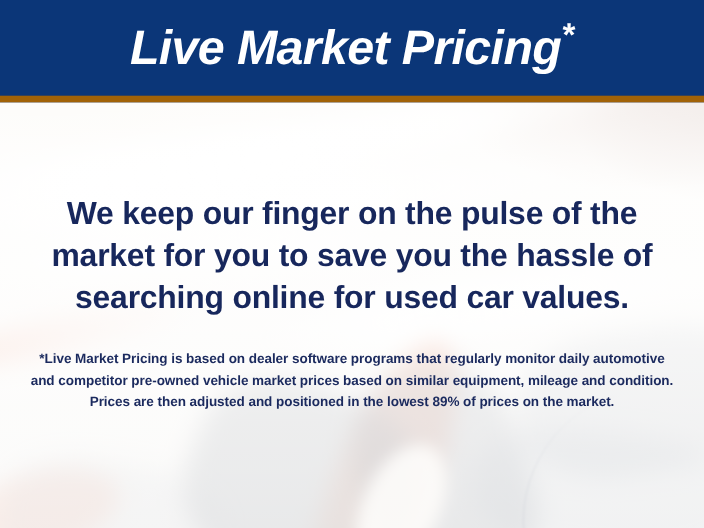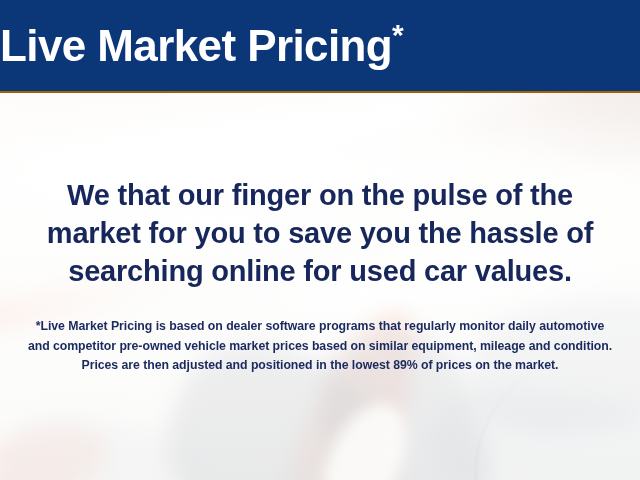--- a/index.html
+++ b/index.html
@@ -138,25 +138,26 @@
   }
 
   
   .header-band {
     position: absolute;
     left: 0;
     top: 0;
     width: 640px;
     height: 93px;
     background: #0b3678;
-    border-bottom: 2px solid #a16207;
+    border-bottom: 6px solid #a16207;
     box-sizing: border-box;
     display: flex;
     align-items: center;
-    justify-content: flex-start;
+    justify-content: center;
+    font-style: italic;
   }
 
   .header-title {
     color: #ffffff;
     font-size: 44px;
     font-weight: bold;
     letter-spacing: -0.6px;
     line-height: 1;
     white-space: nowrap;
     margin: 0;
@@ -236,19 +237,19 @@
 
     <div class="veil"></div>
   </div>
 
   <div class="header-band">
     <h1 class="header-title"><span>Live Market Pricing</span><span class="star">*</span></h1>
   </div>
 
   <div class="content">
 
-    <p class="headline">We that our finger on the pulse of the market for you to save you the hassle of searching online for used car values.</p>
+    <p class="headline">We keep our finger on the pulse of the market for you to save you the hassle of searching online for used car values.</p>
 
     <p class="fineprint">*Live Market Pricing is based on dealer software programs that regularly monitor daily automotive and competitor pre-owned vehicle market prices based on similar equipment, mileage and condition. Prices are then adjusted and positioned in the lowest 89% of prices on the market.</p>
 
   </div>
 
 </div>
 
 </body></html>

